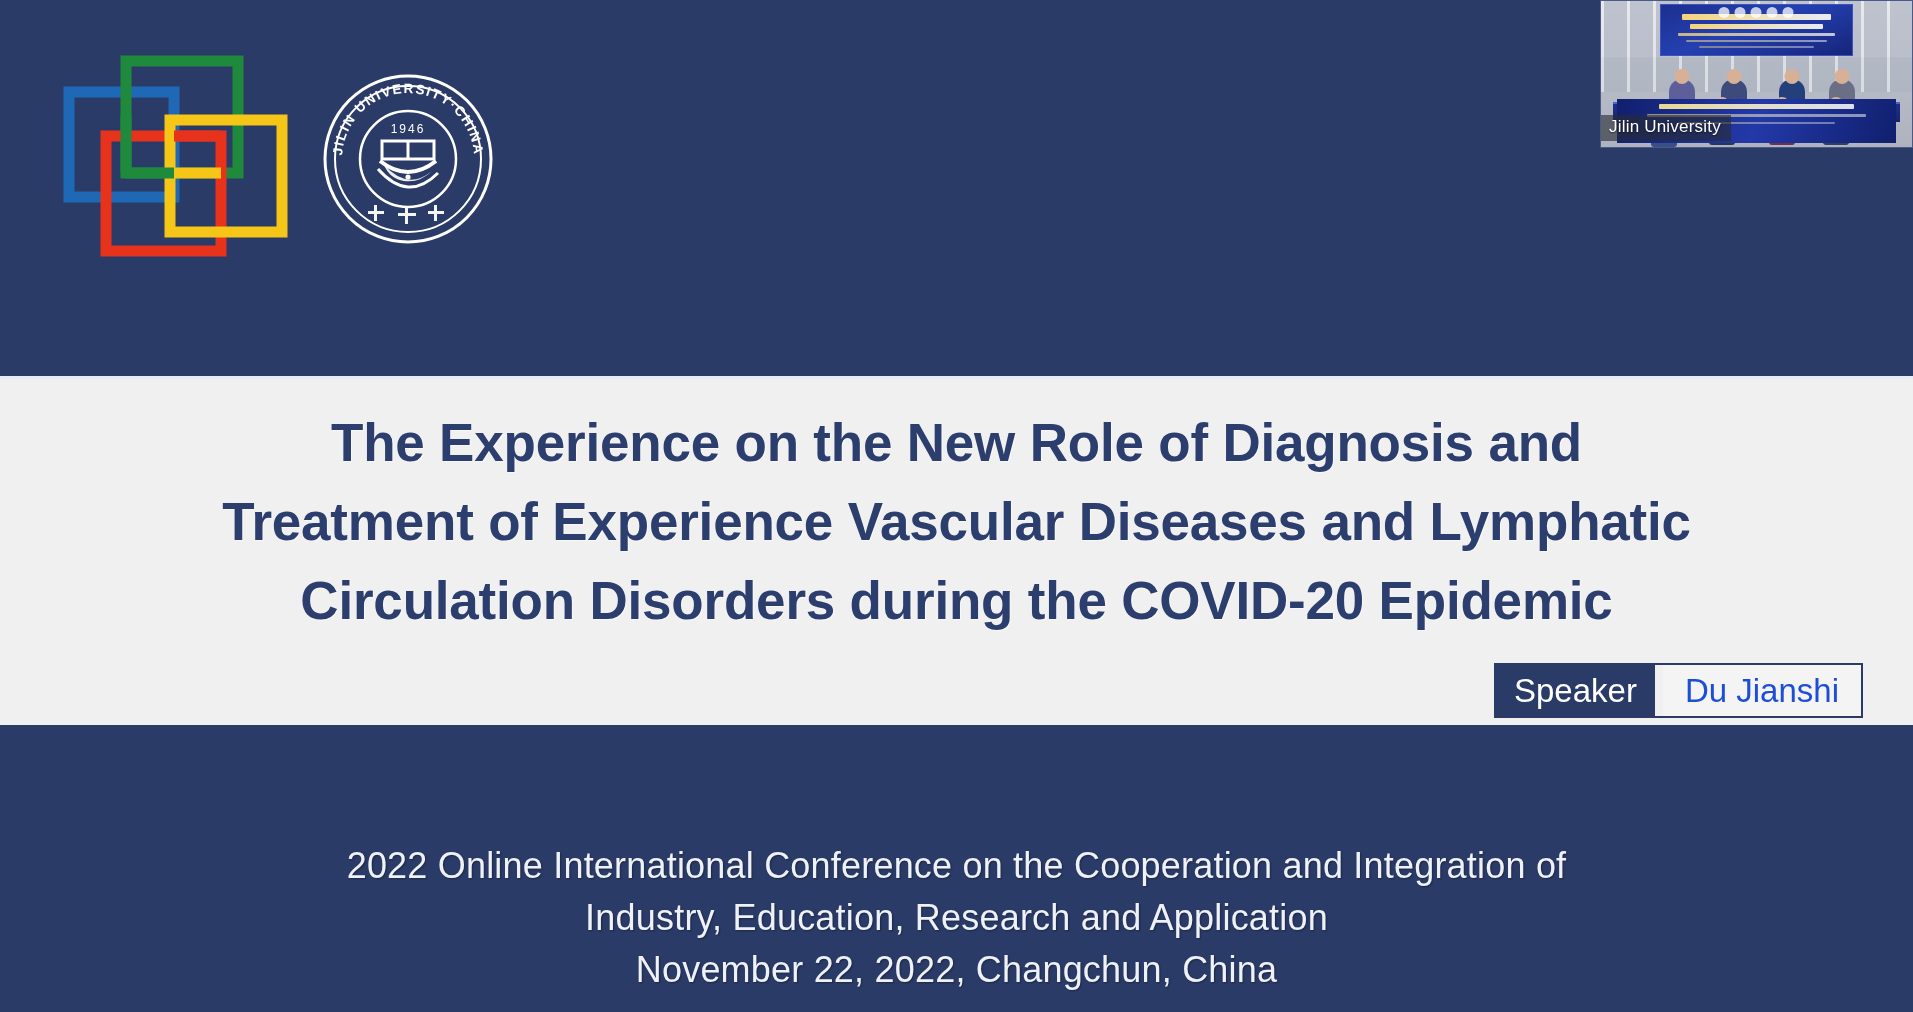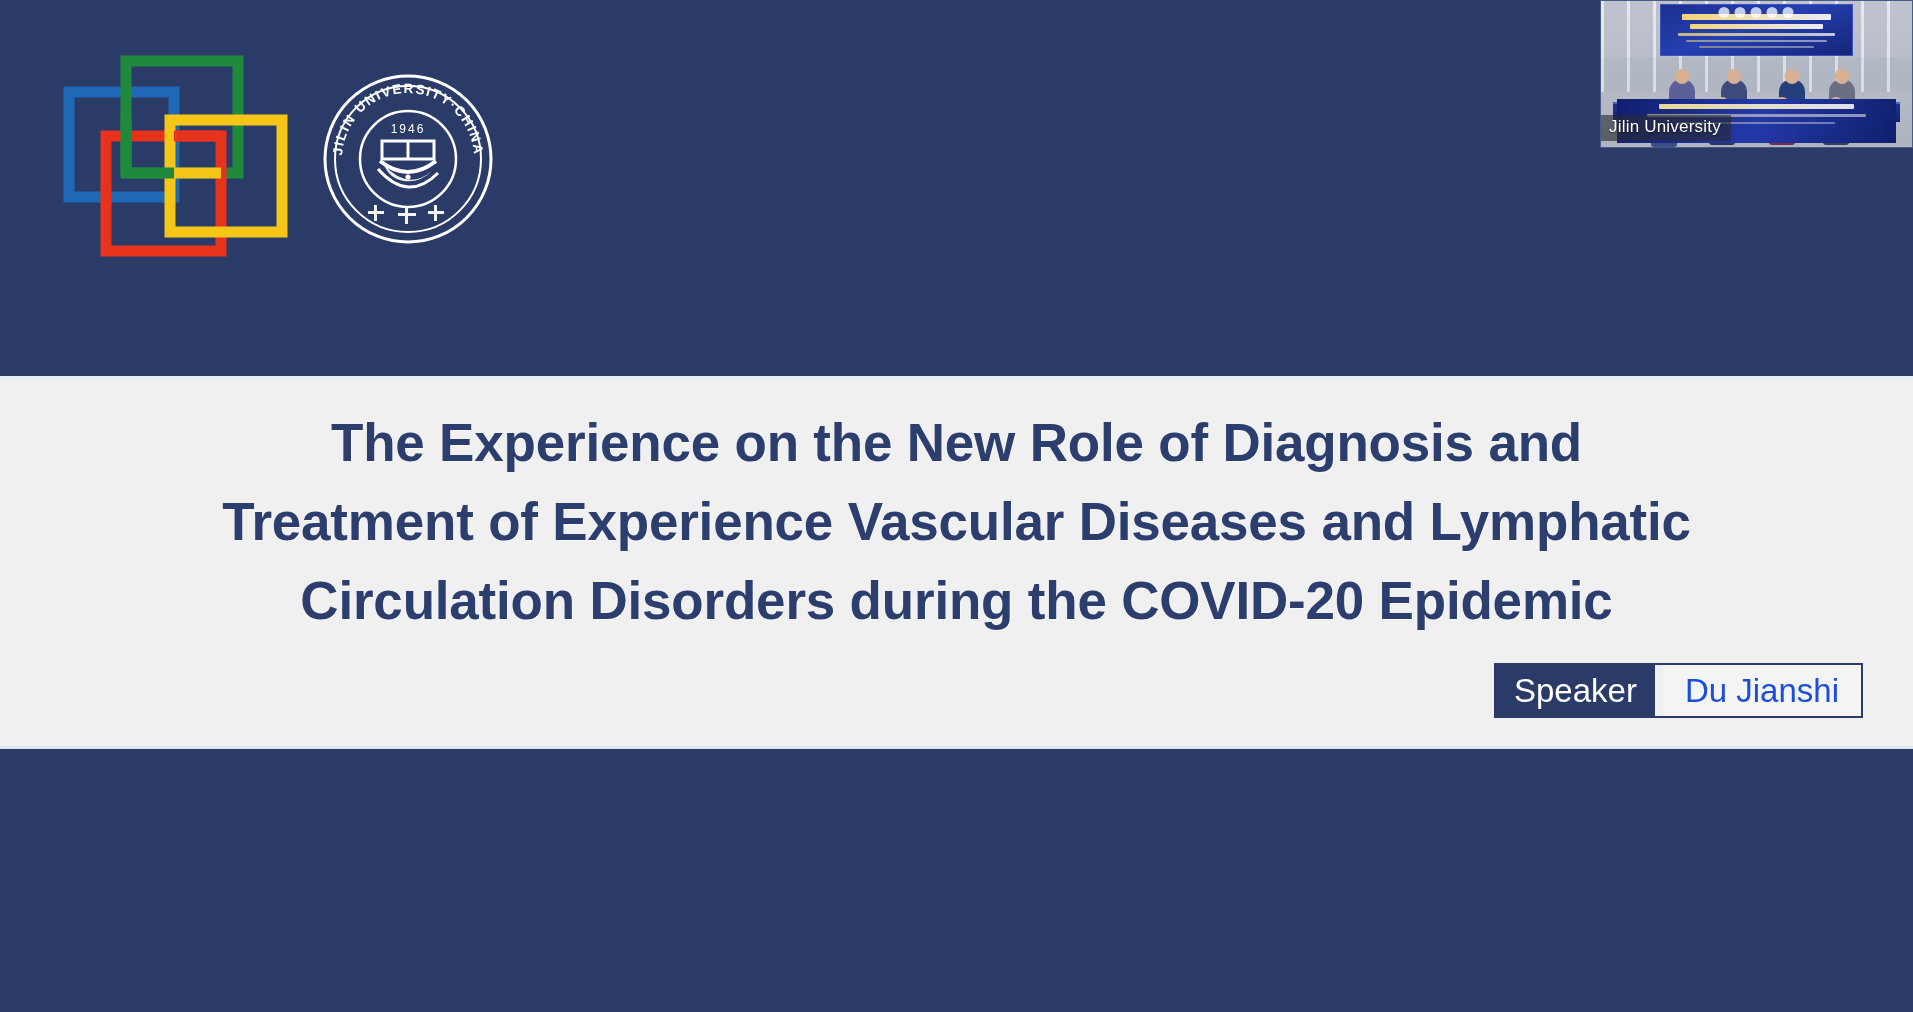--- a/index.html
+++ b/index.html
@@ -286,14 +286,21 @@
       <div>Treatment of Experience Vascular Diseases and Lymphatic</div>
       <div>Circulation Disorders during the COVID-20 Epidemic</div>
     </div>
 
     <div class="speaker-box">
       <div class="speaker-label">Speaker</div>
       <div class="speaker-name">Du Jianshi</div>
     </div>
   </div>
 
+  <div class="bottom-band">
+    <div class="conf-lines">
+      <div>2022 Online International Conference on the Cooperation and Integration of</div>
+      <div>Industry, Education, Research and Application</div>
+      <div>November 22, 2022, Changchun, China</div>
+    </div>
+  </div>
 
 </div>
 
 </body></html>

